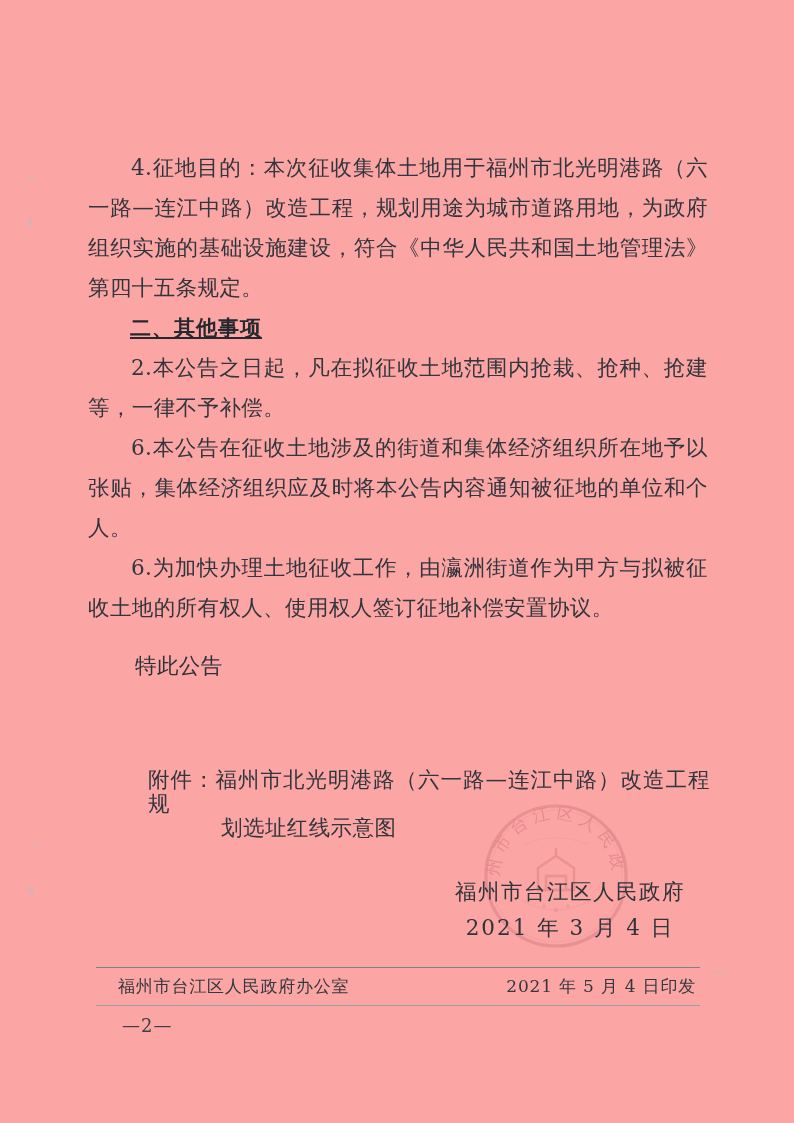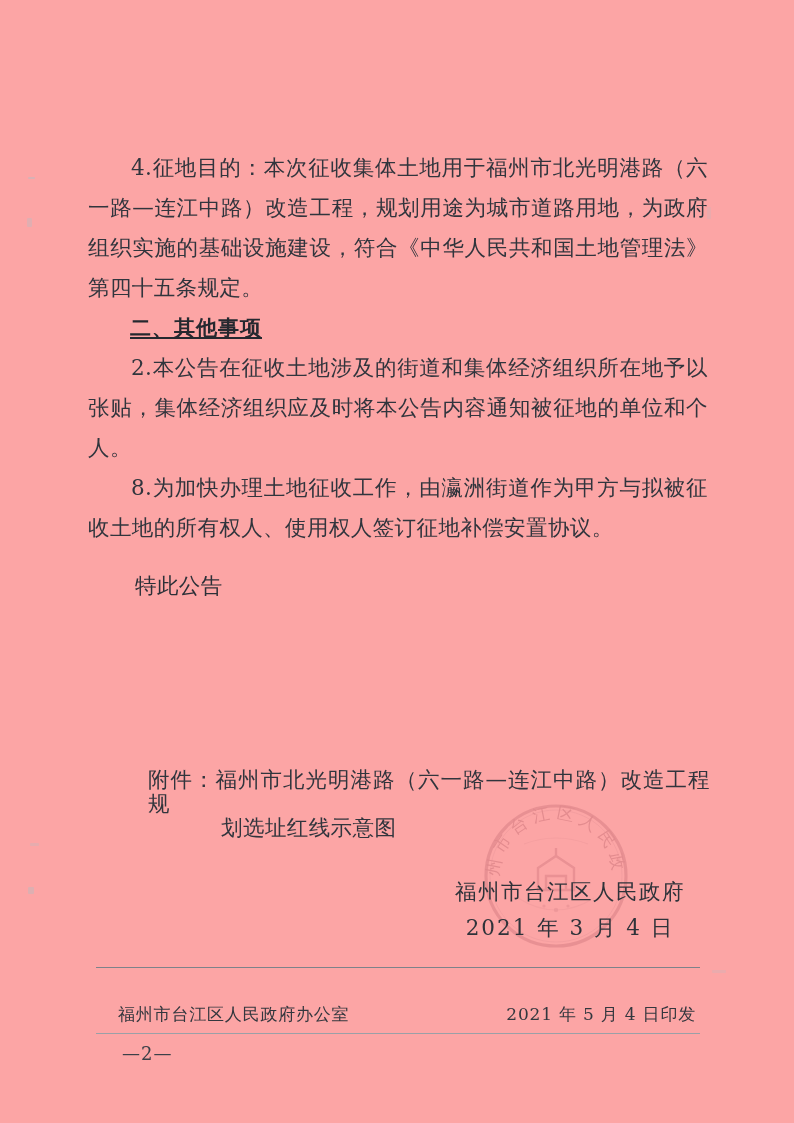--- a/index.html
+++ b/index.html
@@ -129,21 +129,20 @@
   .rule.thin { background: #9aa0a7; }
   .footer-row {
     display: flex;
     justify-content: space-between;
     align-items: baseline;
     font-size: 17px;
     line-height: 30px;
     padding: 3px 4px 4px 22px;
     letter-spacing: 0.8px;
     color: #33373e;
-    margin-top: 28px;
   }
   .page-number {
     font-size: 18px;
     letter-spacing: 1px;
     padding: 9px 0 0 26px;
     color: #3b4048;
   }
 </style>
 </head>
 <body>
@@ -157,24 +156,25 @@
   <div class="scan-mark m5"></div>
   <div class="scan-mark m6"></div>
 
   <div class="doc-body">
 
     <p class="para">4.征地目的：本次征收集体土地用于福州市北光明港路（六一路—连江中路）改造工程，规划用途为城市道路用地，为政府组织实施的基础设施建设，符合《中华人民共和国土地管理法》第四十五条规定。</p>
 
     <h2 class="section-heading">二、其他事项</h2>
 
 
-
-    <p class="para">2.本公告在征收土地涉及的街道和集体经济组织所在地予以张贴，集体经济组织应及时将本公告内容通知被征地的单位和个人。</p>
-
-    <p class="para">8.为加快办理土地征收工作，由瀛洲街道作为甲方与拟被征收土地的所有权人、使用权人签订征地补偿安置协议。</p>
+    <p class="para">2.本公告之日起，凡在拟征收土地范围内抢栽、抢种、抢建等，一律不予补偿。</p>
+
+    <p class="para">6.本公告在征收土地涉及的街道和集体经济组织所在地予以张贴，集体经济组织应及时将本公告内容通知被征地的单位和个人。</p>
+
+    <p class="para">6.为加快办理土地征收工作，由瀛洲街道作为甲方与拟被征收土地的所有权人、使用权人签订征地补偿安置协议。</p>
 
     <div class="spacer-sm"></div>
 
     <p class="closing">特此公告</p>
 
   </div>
 
   <div class="attachment">
     <div class="att-line-1">附件：福州市北光明港路（六一路—连江中路）改造工程规</div>
     <div class="att-line-2">划选址红线示意图</div>

